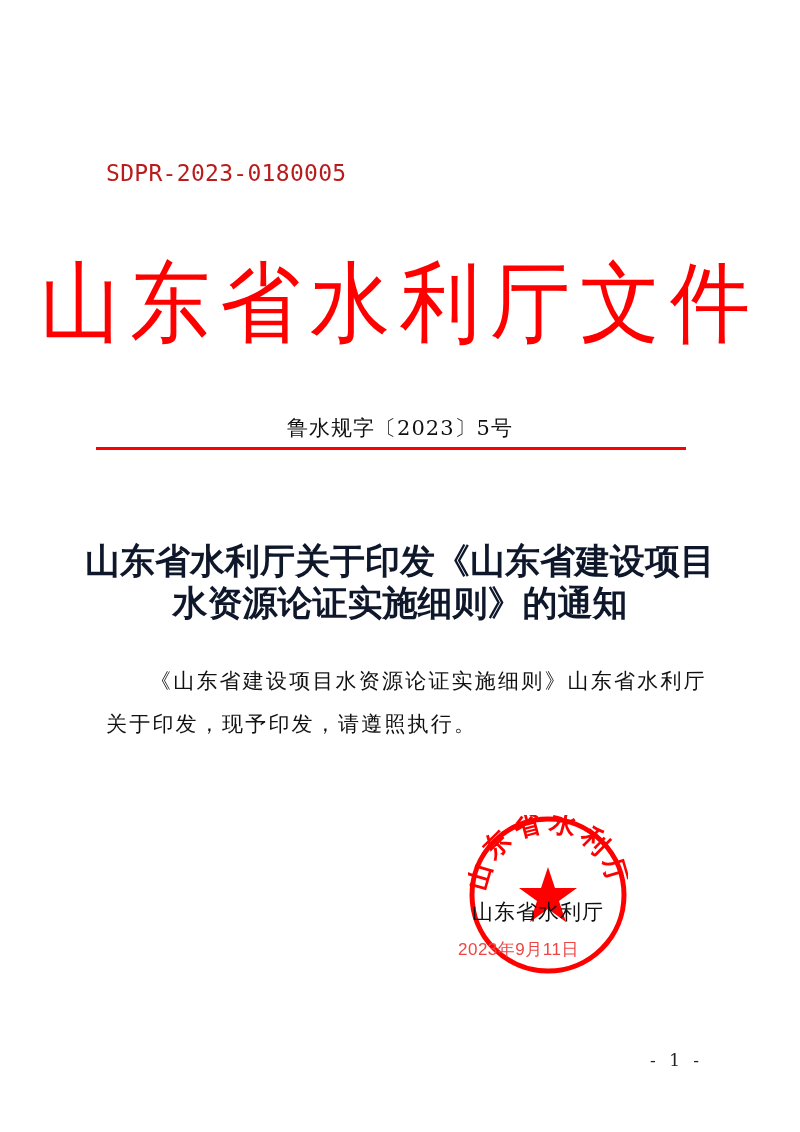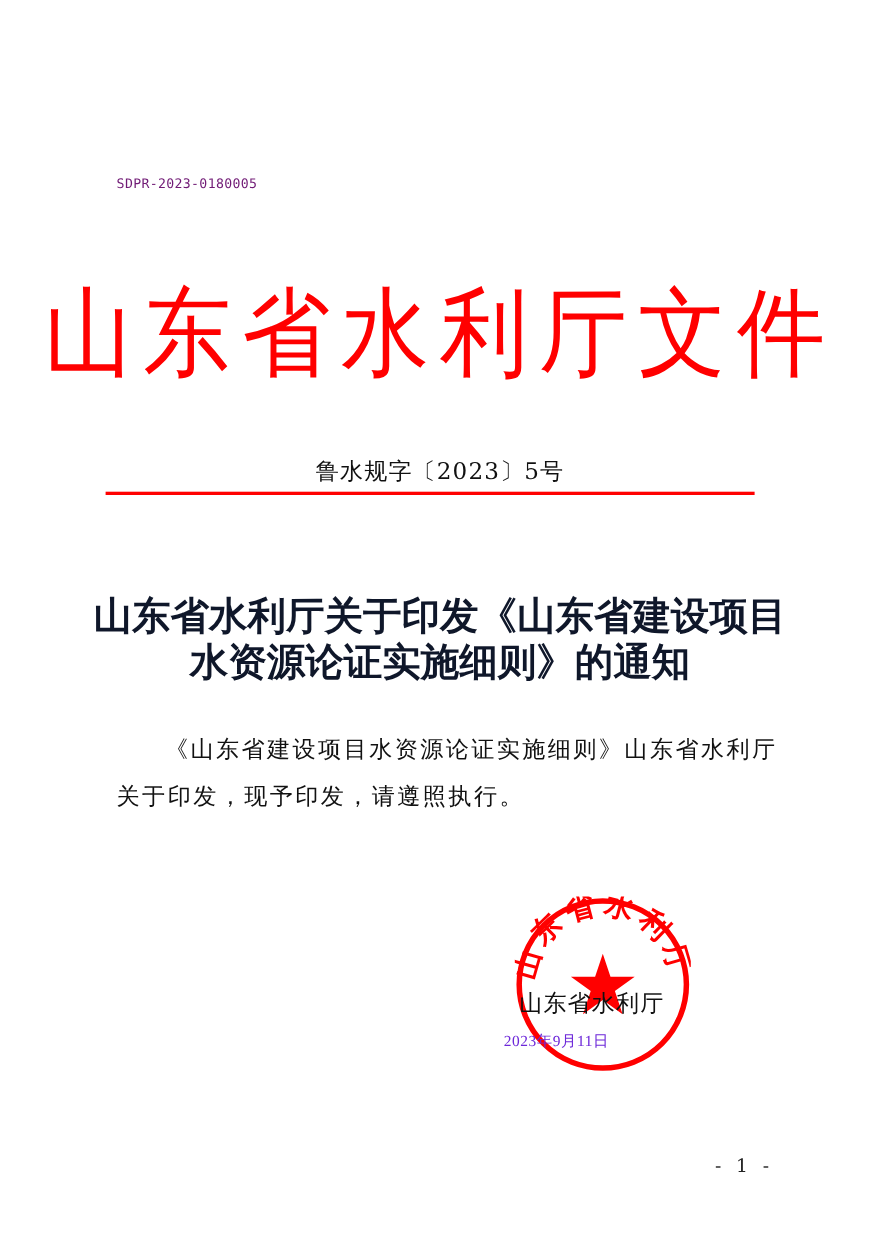--- a/index.html
+++ b/index.html
@@ -1,28 +1,28 @@
 <!DOCTYPE html>
 <html><head>
 <meta charset="utf-8">
 <style>
   html, body { margin:0; padding:0; }
   body { width:800px; height:1132px; background:#ffffff; position:relative; overflow:hidden; }
   .abs { position:absolute; }
-  .code { left:106px; top:160px; font-family:"DejaVu Sans Mono","Liberation Mono",monospace; font-size:12px; color:#701a75; letter-spacing:0.3px; }
+  .code { left:106px; top:160px; font-family:"DejaVu Sans Mono","Liberation Mono",monospace; font-size:23px; color:#b91c1c; letter-spacing:0.3px; }
   .redhead { left:0; width:800px; top:248px; text-align:center; font-family:"DejaVu Serif","Liberation Serif",serif; font-size:80px; color:#ff0000; letter-spacing:10px; line-height:110px; transform:scaleY(1.1); }
   .docno { left:0; width:800px; top:414px; text-align:center; font-family:"DejaVu Serif","Liberation Serif",serif; font-size:21px; color:#111; letter-spacing:1px; }
   .redline { left:96px; top:447px; width:590px; height:3px; background:#ff0000; }
   .title { left:0; width:800px; top:540px; text-align:center; font-family:"DejaVu Serif","Liberation Serif",serif; font-weight:bold; font-size:35px; line-height:42px; color:#0f172a; }
   .body { left:106px; top:660px; width:612px; font-family:"DejaVu Serif","Liberation Serif",serif; font-size:21px; line-height:43px; color:#111; letter-spacing:2.2px; }
   .body p { margin:0; }
   .indent { text-indent:44px; }
   .seal { left:468px; top:815px; width:160px; height:160px; }
   .sign { left:472px; top:898px; font-family:"DejaVu Serif","Liberation Serif",serif; font-size:21px; color:#111; letter-spacing:1px; }
-  .date { left:458px; top:938px; font-family:Liberation Serif, serif; font-size:14px; color:#6d28d9; letter-spacing:0.5px; }
+  .date { left:458px; top:938px; font-family:Liberation Sans, sans-serif; font-size:17px; color:#ef4444; letter-spacing:0.5px; }
   .pageno { left:650px; top:1050px; font-family:"DejaVu Serif","Liberation Serif",serif; font-size:17px; color:#222; letter-spacing:4px; }
 </style>
 </head>
 <body>
 
 <div class="abs code">SDPR-2023-0180005</div>
 
 <div class="abs redhead">山东省水利厅文件</div>
 
 <div class="abs docno">鲁水规字〔2023〕5号</div>

